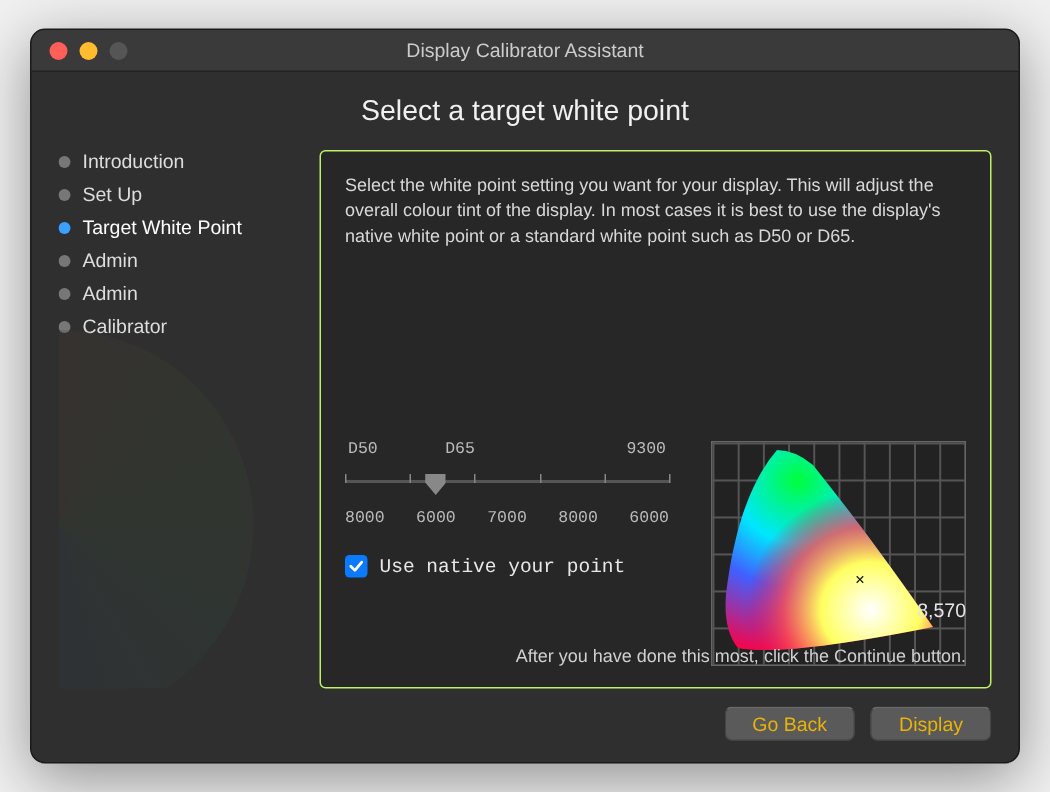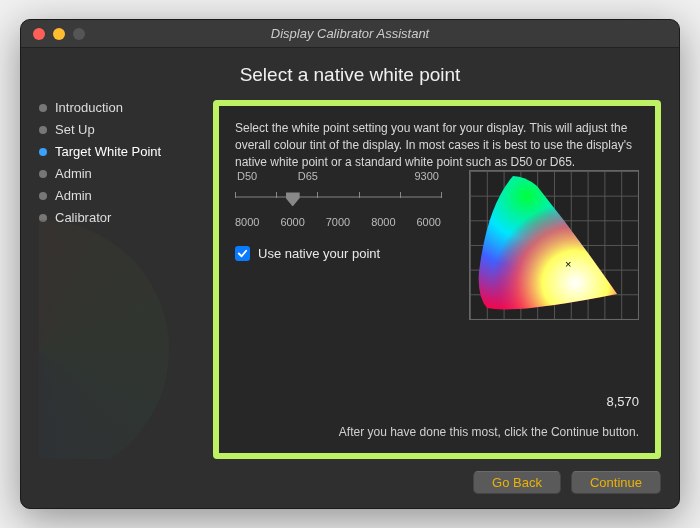--- a/index.html
+++ b/index.html
@@ -42,21 +42,20 @@
   .tl.close { background: #ff5f57; }
   .tl.min { background: #febc2e; }
   .tl.max { background: #555; }
   .title {
     position: absolute;
     left: 0; right: 0;
     text-align: center;
     font-size: 13px;
     color: #ccc;
     pointer-events: none;
-    font-style: italic;
   }
   .body {
     flex: 1;
     display: flex;
     flex-direction: column;
     padding: 0 18px 14px 18px;
   }
   .heading {
     text-align: center;
     font-size: 19px;
@@ -100,36 +99,38 @@
     width: 260px;
     height: 260px;
     border-radius: 50%;
     background: conic-gradient(#4a3b2f,#3b4a2f,#2f4a3b,#2f3b4a,#3b2f4a,#4a2f3b,#4a3b2f);
     opacity: 0.22;
   }
   .panel {
     flex: 1;
     background: #272727;
     border-radius: 4px;
-    border: 6px solid #bef264;
+    border: 1px solid #bef264;
     padding: 14px 16px;
     display: flex;
     flex-direction: column;
     position: relative;
     overflow: hidden;
+    justify-content: space-between;
   }
   .desc {
     font-size: 12px;
     line-height: 1.4;
     color: #d8d8d8;
   }
   .control-area {
     display: flex;
     gap: 28px;
     align-items: flex-start;
+    font-family: Liberation Mono, monospace;
   }
   .slider-block { width: 220px; }
   .row-labels {
     display: flex;
     justify-content: space-between;
     font-size: 11px;
     color: #bbb;
     margin-bottom: 6px;
     padding: 0 2px;
   }
@@ -253,21 +254,21 @@
   <div class="titlebar">
     <div class="traffic">
       <div class="tl close"></div>
       <div class="tl min"></div>
       <div class="tl max"></div>
     </div>
     <div class="title">Display Calibrator Assistant</div>
   </div>
 
   <div class="body">
-    <div class="heading">Select a native white point</div>
+    <div class="heading">Select a target white point</div>
 
     <div class="cols">
       <div class="sidebar">
         <div class="deco"></div>
         <ul class="steps">
           <li>
               <span class="bullet"></span>
               <span>Introduction</span>
             </li>
           <li>
@@ -354,16 +355,16 @@
           </div>
         </div>
 
         <div class="value">8,570</div>
         <div class="hint">After you have done this most, click the Continue button.</div>
       </div>
     </div>
 
     <div class="footer">
       <button class="btn">Go Back</button>
-      <button class="btn">Continue</button>
+      <button class="btn">Display</button>
     </div>
   </div>
 </div>
 
 </body></html>

